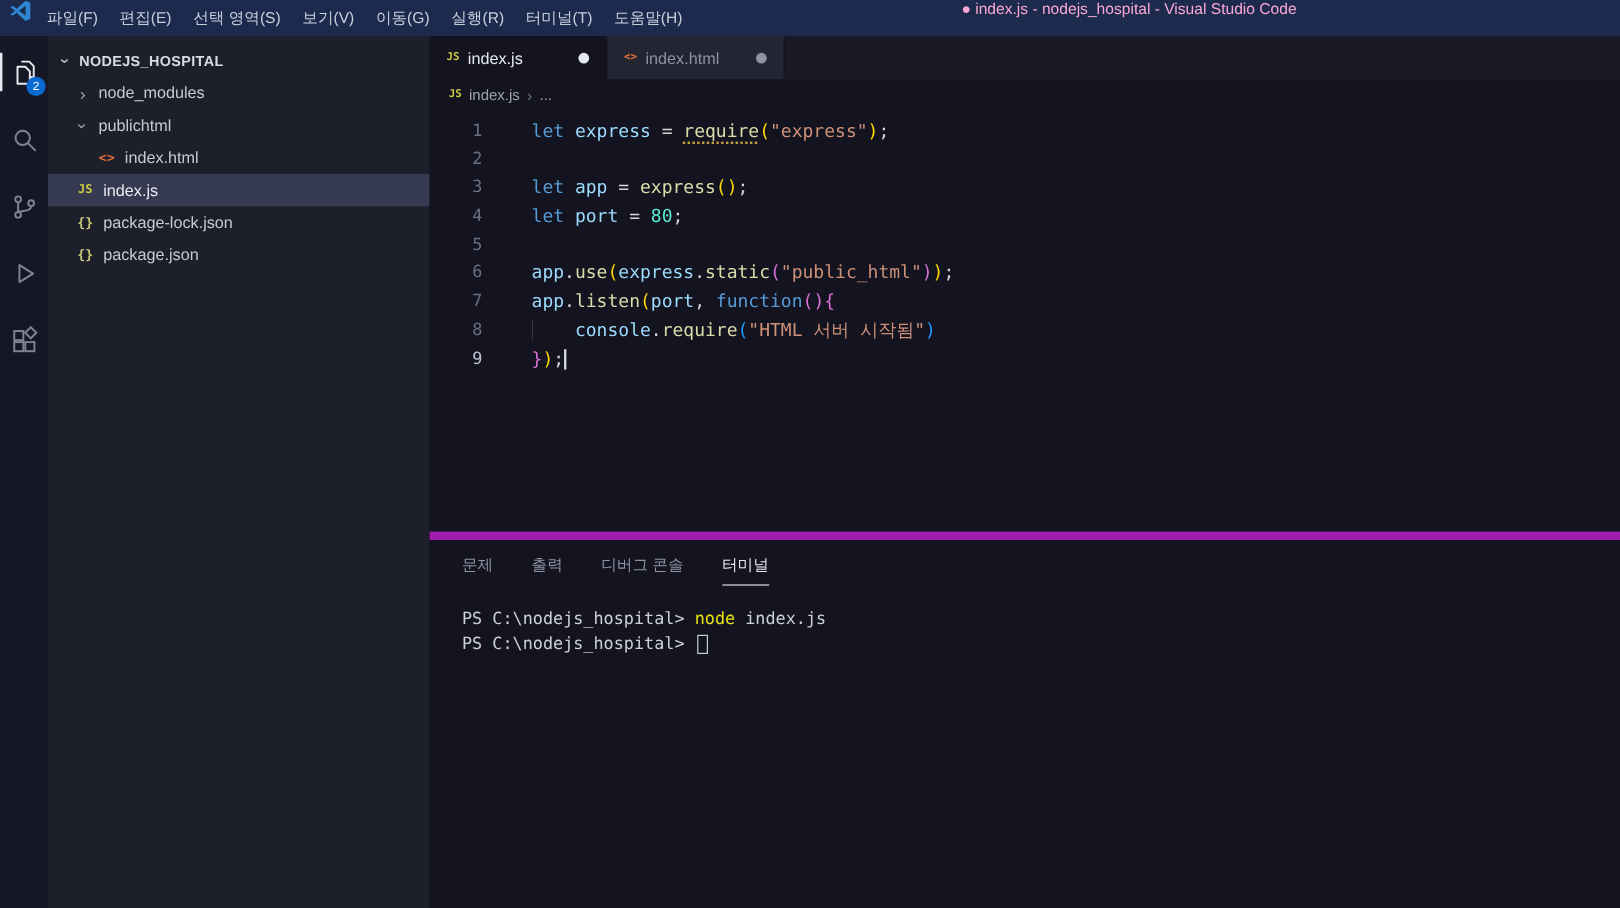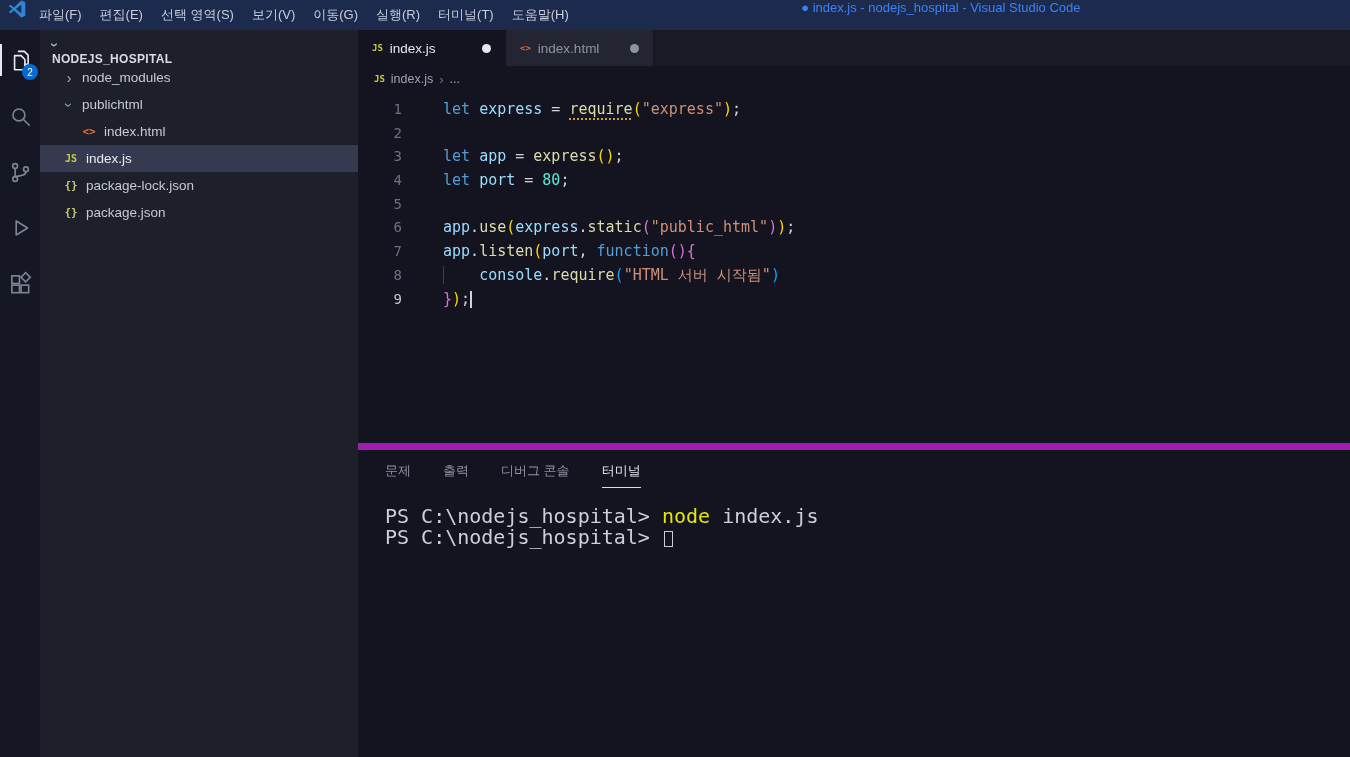--- a/index.html
+++ b/index.html
@@ -6,42 +6,42 @@
   html,body{width:1350px;height:757px;overflow:hidden;background:#131420;
     font-family:"Liberation Sans",sans-serif;-webkit-font-smoothing:antialiased;}
 
   
   #titlebar{height:30px;background:#1c2a4d;display:flex;align-items:flex-start;
     color:#c9cedb;font-size:13px;padding-left:8px;}
   #logo{display:flex;align-items:center;margin-right:4px;}
   #logo svg{width:18px;height:18px;display:block;}
   #menus{display:flex;height:100%;align-items:center;}
   .menu-item{padding:0 9px;height:100%;display:flex;align-items:center;cursor:default;white-space:nowrap;}
-  #window-title{flex:1;text-align:center;color:#3b82f6;white-space:nowrap;padding-right:46px;overflow:hidden;}
+  #window-title{flex:1;text-align:center;color:#f9a8d4;white-space:nowrap;padding-right:46px;overflow:hidden;}
 
   
   #main{display:flex;height:727px;}
 
   
   #activitybar{width:40px;background:#161724;display:flex;flex-direction:column;align-items:center;padding-top:2px;flex:none;}
   .ab-item{width:40px;height:56px;display:flex;align-items:center;justify-content:center;
     color:#7e8496;position:relative;cursor:pointer;}
   .ab-item.active{color:#e7e9f0;}
   .ab-item.active::before{content:"";position:absolute;left:0;top:12px;bottom:12px;width:2px;background:#e7e9f0;}
   .ab-item svg{width:26px;height:26px;stroke:currentColor;fill:none;stroke-width:1.5;}
   .badge{position:absolute;right:2px;bottom:8px;min-width:16px;height:16px;border-radius:9px;
     background:#0a69cf;color:#fff;font-size:10px;display:flex;align-items:center;justify-content:center;padding:0 3px;}
 
   
   #sidebar{width:318px;background:#1d1f2b;color:#c6c9d4;display:flex;flex-direction:column;flex:none;}
   .sb-head{height:36px;display:flex;align-items:center;justify-content:space-between;
     padding:0 16px 0 20px;font-size:13px;color:#b9bdc9;}
   .more{font-size:15px;letter-spacing:2px;color:#c6c9d4;cursor:pointer;}
-  .sb-section{height:26px;margin-top:8px;display:flex;font-weight:bold;
-    font-size:12px;color:#d8dbe4;cursor:pointer;padding-left:8px;letter-spacing:.3px;flex-direction:column;}
+  .sb-section{height:26px;margin-top:8px;display:flex;align-items:center;font-weight:bold;
+    font-size:12px;color:#d8dbe4;cursor:pointer;padding-left:8px;letter-spacing:.3px;}
   .sec-label{margin-left:4px;}
   .chev{display:inline-block;width:14px;text-align:center;color:#aab0c0;font-size:14px;line-height:14px;}
   .chev.exp{transform:rotate(90deg);}
   .tree-row{height:27px;display:flex;align-items:center;font-size:13.5px;padding-left:22px;
     cursor:pointer;color:#c6c9d4;}
   .tree-row.nested{padding-left:40px;}
   .tree-row.selected{background:#363a50;color:#e9eaf0;}
   .tree-label{margin-left:6px;white-space:nowrap;}
   .ficon{width:18px;flex:none;text-align:center;font-family:"DejaVu Sans Mono",monospace;
     font-weight:bold;font-size:11px;}
@@ -74,21 +74,21 @@
   .tok-b1{color:#ffd700;} .tok-b2{color:#da70d6;} .tok-b3{color:#179fff;}
   .tok-guide{box-shadow:inset 1px 0 0 #3a3e52;}
   .sq{text-decoration:underline dotted #c8a03c;text-decoration-thickness:1.5px;text-underline-offset:4px;}
   .caret{display:inline-block;width:2px;height:17px;background:#cfd3e0;vertical-align:middle;}
 
   
   #panel{height:314px;border-top:7px solid #a21caf;flex:none;}
   #panel-tabs{display:flex;gap:32px;padding:12px 0 0 27px;font-size:13px;color:#8f93a2;}
   .ptab{padding-bottom:7px;cursor:pointer;white-space:nowrap;}
   .ptab.active{color:#e6e8f0;border-bottom:1px solid #d9dce6;text-align:center;}
-  #terminal{margin:18px 0 0 27px;font-family:"DejaVu Sans Mono",monospace;font-size:20px;
+  #terminal{margin:18px 0 0 27px;font-family:"DejaVu Sans Mono",monospace;font-size:14px;
     line-height:21px;color:#cdd0da;cursor:text;}
   .t-line{white-space:pre;}
   .t-fg{color:#cdd0da;}
   .t-yellow{color:#e5e510;}
   .t-cursor{display:inline-block;width:9px;height:16px;border:1px solid #c8ccd6;vertical-align:middle;margin-left:2px;}
 </style>
 </head>
 <body>
 
 <div id="titlebar">

